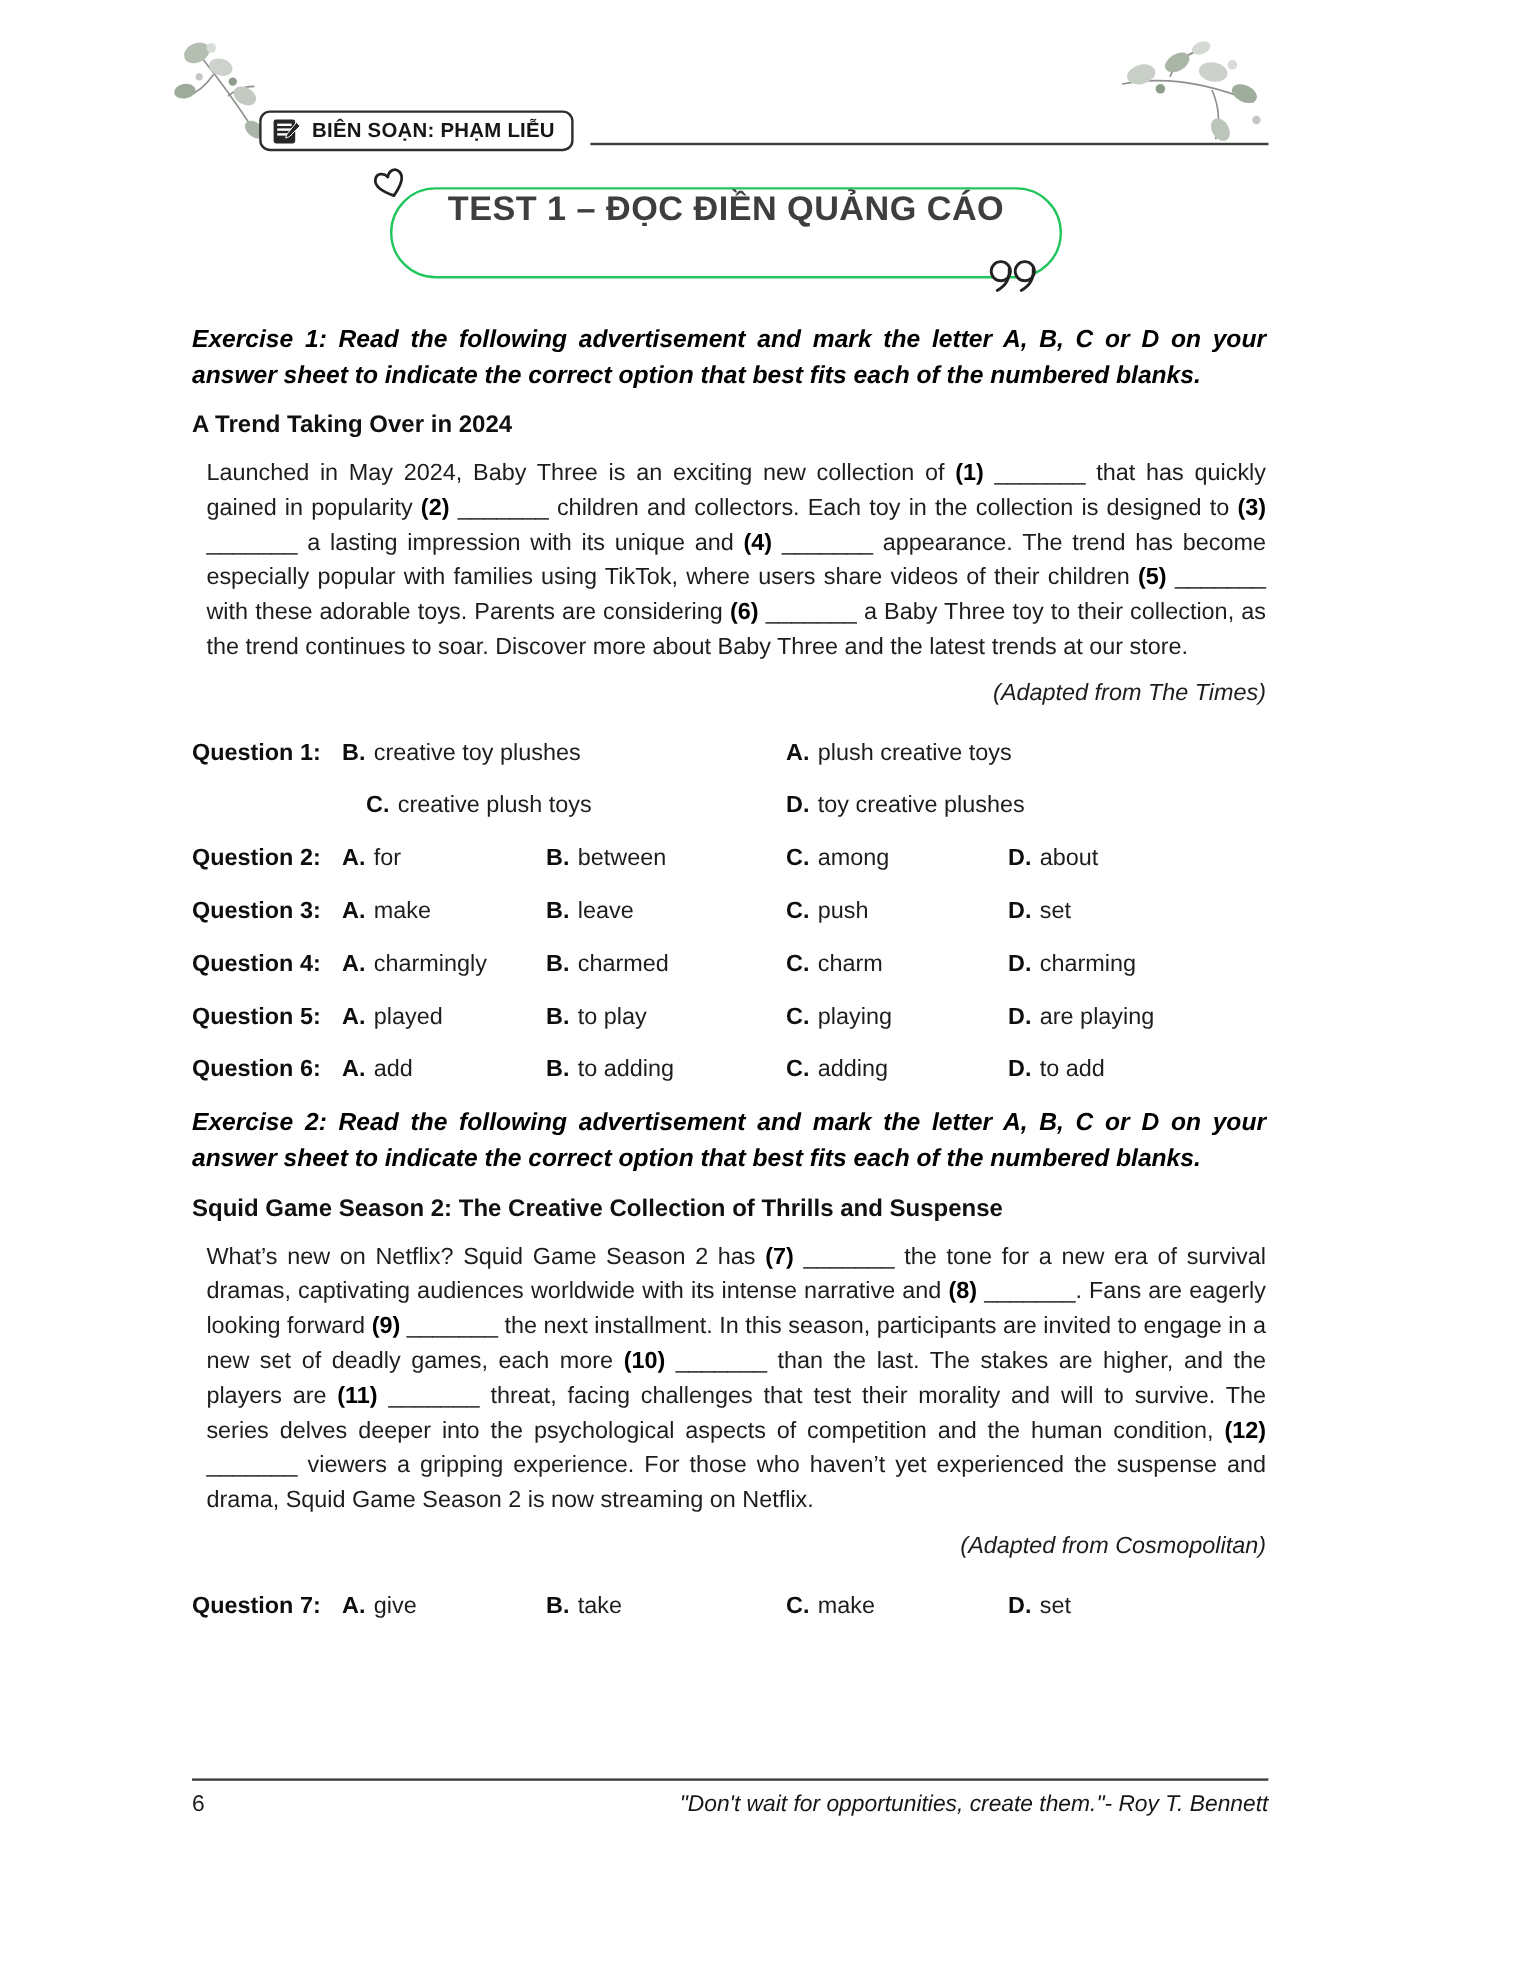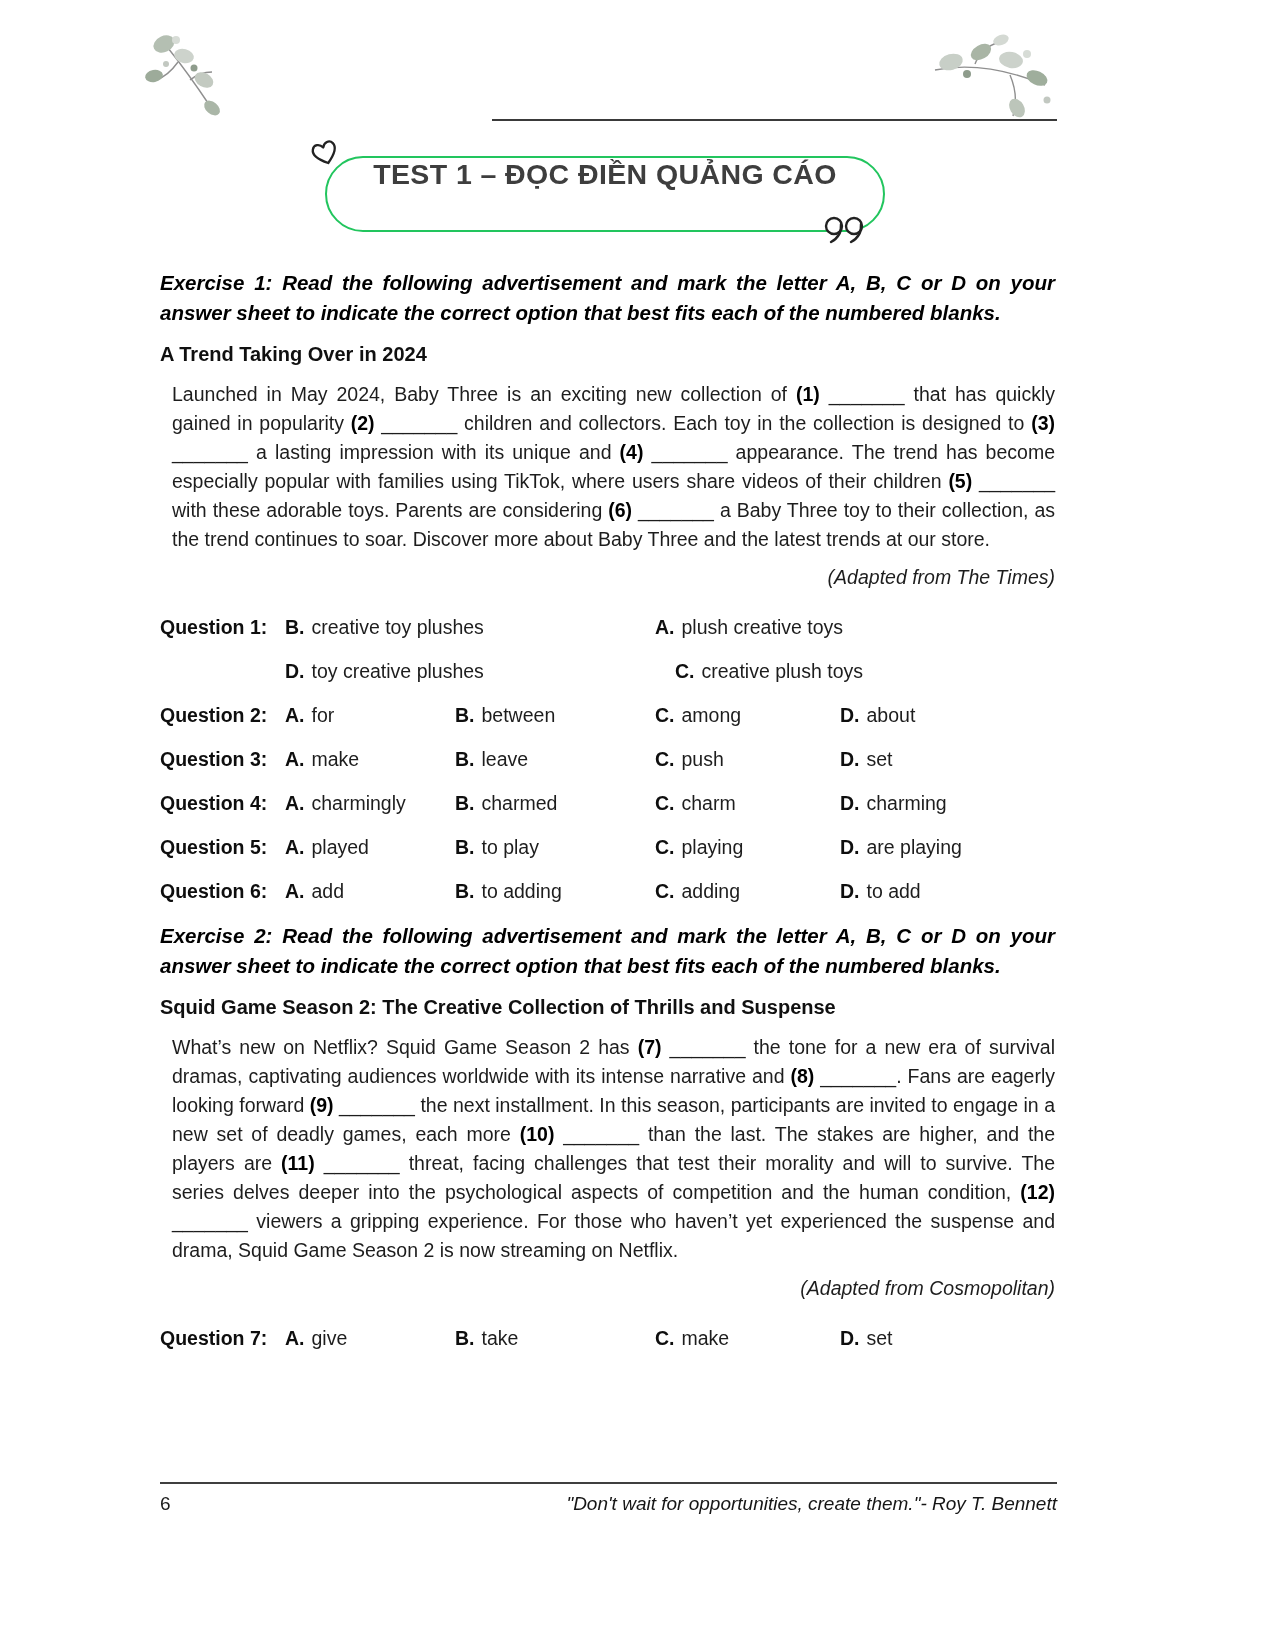--- a/index.html
+++ b/index.html
@@ -77,20 +77,30 @@
       <ellipse cx="36" cy="32" rx="12" ry="8" fill="#c8cfc7" transform="rotate(-15 36 32)"></ellipse>
       <ellipse cx="66" cy="22" rx="11" ry="7" fill="#a9b5a5" transform="rotate(-30 66 22)"></ellipse>
       <ellipse cx="96" cy="30" rx="12" ry="8" fill="#ccd2cb" transform="rotate(10 96 30)"></ellipse>
       <ellipse cx="122" cy="48" rx="11" ry="7" fill="#9fae9c" transform="rotate(25 122 48)"></ellipse>
       <ellipse cx="102" cy="78" rx="10" ry="7" fill="#bcc5ba" transform="rotate(60 102 78)"></ellipse>
       <ellipse cx="86" cy="10" rx="8" ry="5" fill="#d4d9d3" transform="rotate(-20 86 10)"></ellipse>
       <circle cx="52" cy="44" r="4" fill="#8e9c8c"></circle>
         <circle cx="112" cy="24" r="4" fill="#d7dcd6"></circle>
       <circle cx="132" cy="70" r="3.5" fill="#c2c8c1"></circle>
     </svg>
+    <div class="badge">
+      <svg width="24" height="21" viewBox="0 0 24 21">
+        <rect x="1" y="0.5" width="18" height="20" rx="2" fill="#262626"></rect>
+        <rect x="4" y="4" width="12" height="2" fill="#fff"></rect>
+        <rect x="4" y="8" width="12" height="2" fill="#fff"></rect>
+        <rect x="4" y="12" width="12" height="2" fill="#fff"></rect>
+        <path d="M20 3 L23 6 L14 15 L11 16 L12 13 Z" fill="#262626" stroke="#fff" stroke-width="0.8"></path>
+      </svg>
+      <span>BIÊN SOẠN: PHẠM LIỄU</span>
+    </div>
     <div class="header-rule"></div>
   </div>
 
   <div class="title-wrap">
     <div class="title-box">
       <svg class="heart-icon" width="28" height="26" viewBox="0 0 24 22" fill="none" stroke="#222" stroke-width="2" stroke-linejoin="round">
         <path d="M12 20 C4 14 1 9 3 5 C5 1 10 2 12 6 C14 2 19 1 21 5 C23 9 20 14 12 20 Z"></path>
       </svg>
       <h1>TEST 1 – ĐỌC ĐIỀN QUẢNG CÁO</h1>
       <svg class="quote-icon" width="46" height="32" viewBox="0 0 46 32" stroke="#222" stroke-width="2.4" fill="#fff" stroke-linecap="round">
@@ -109,22 +119,22 @@
     <p class="passage">Launched in May 2024, Baby Three is an exciting new collection of <b>(1)</b> _______ that has quickly gained in popularity <b>(2)</b> _______ children and collectors. Each toy in the collection is designed to <b>(3)</b> _______ a lasting impression with its unique and <b>(4)</b> _______ appearance. The trend has become especially popular with families using TikTok, where users share videos of their children <b>(5)</b> _______ with these adorable toys. Parents are considering <b>(6)</b> _______ a Baby Three toy to their collection, as the trend continues to soar. Discover more about Baby Three and the latest trends at our store.</p>
     <p class="source">(Adapted from The Times)</p>
 
     <div class="q-row wide">
       <span class="q-label">Question 1:</span>
       <span class="opt"><b>B.</b><span>creative toy plushes</span></span>
       <span class="opt"><b>A.</b><span>plush creative toys</span></span>
     </div>
     <div class="q-row wide">
       <span class="q-label"></span>
+      <span class="opt indent"><b>C.</b><span>creative plush toys</span></span>
       <span class="opt"><b>D.</b><span>toy creative plushes</span></span>
-      <span class="opt indent"><b>C.</b><span>creative plush toys</span></span>
     </div>
 
     <div class="q-row">
       <span class="q-label">Question 2:</span>
       <span class="opt"><b>A.</b><span>for</span></span>
       <span class="opt"><b>B.</b><span>between</span></span>
       <span class="opt"><b>C.</b><span>among</span></span>
       <span class="opt"><b>D.</b><span>about</span></span>
     </div>
 

